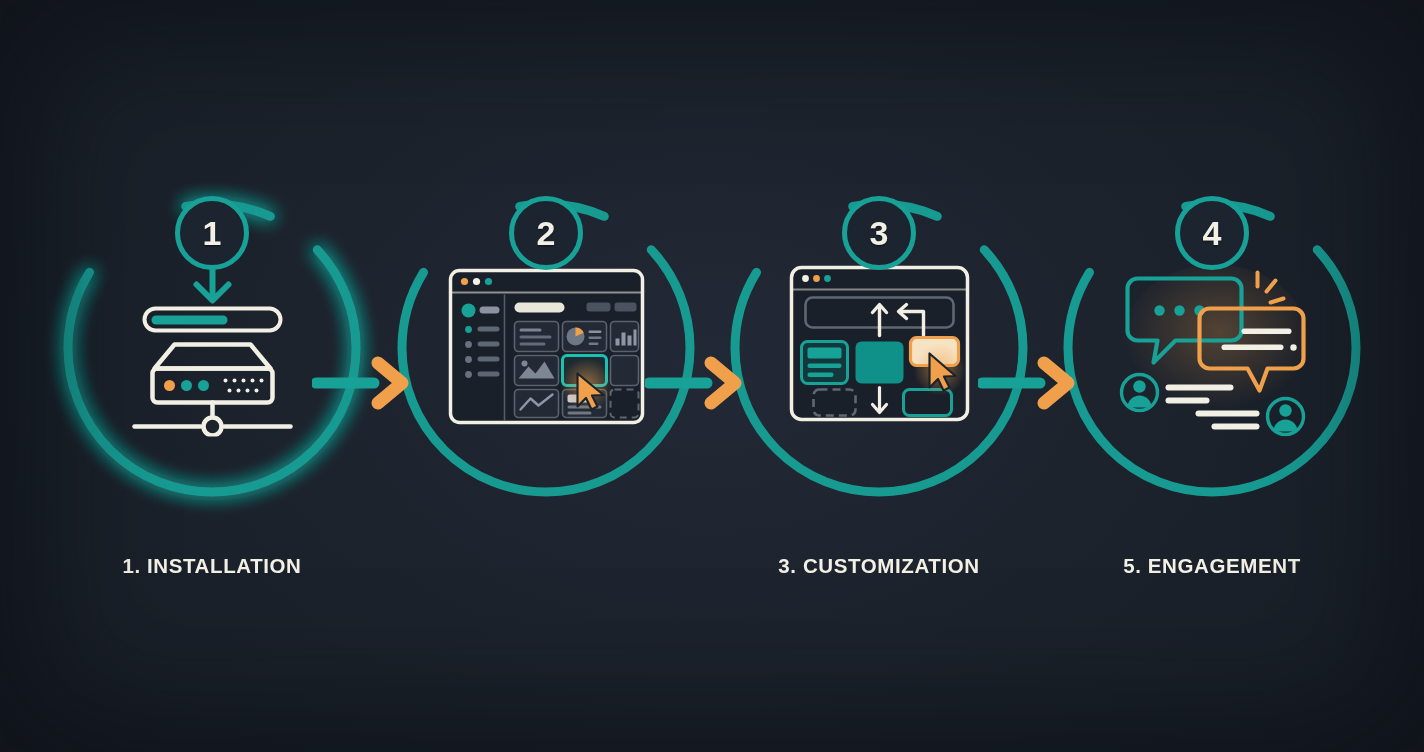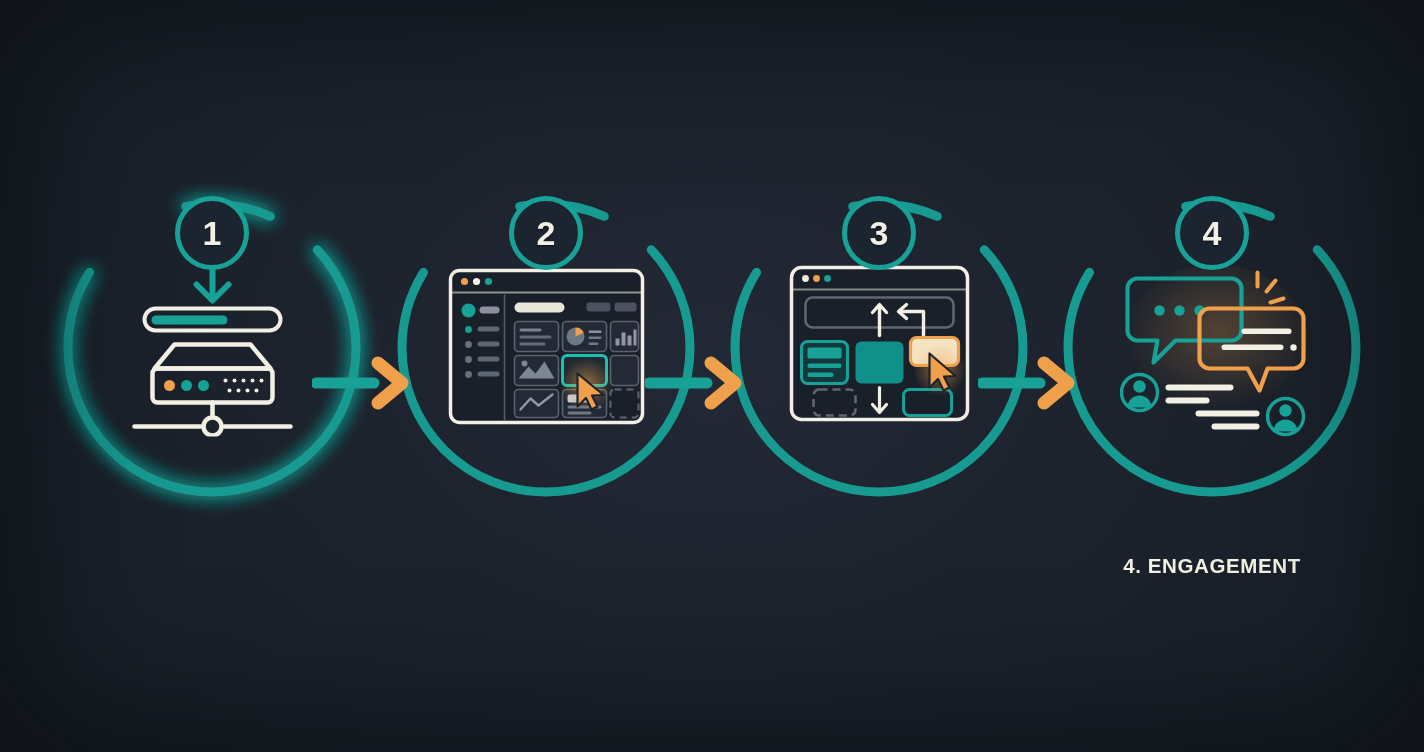--- a/index.html
+++ b/index.html
@@ -159,20 +159,21 @@
             </g>
             <g stroke="#f2efe4" stroke-width="4.5" fill="none" stroke-linecap="round">
               <line x1="100" y1="146" x2="100" y2="160"></line>
               <line x1="22" y1="170" x2="88" y2="170"></line>
               <line x1="112" y1="170" x2="178" y2="170"></line>
               <circle cx="100" cy="170" r="9" fill="#1d232d"></circle>
             </g>
           </svg>
         </div>
       </div>
+      <div class="caption">1. INSTALLATION</div>
     </div>
 
     <div class="step step-2">
       <div class="ring-wrap">
         <svg class="ring-svg" viewBox="0 0 300 340">
           <circle cx="150" cy="180" r="144" fill="none" stroke="#17a197" stroke-width="9" stroke-linecap="round" stroke-dasharray="120 58 640" stroke-dashoffset="60" transform="rotate(-90 150 180)" opacity="0.95"></circle>
         </svg>
         <div class="badge">
           <span>2</span>
         </div>
@@ -303,20 +304,21 @@
               </g>
               <rect x="124" y="128" width="48" height="26" rx="6" fill="none" stroke="#17a197" stroke-width="3"></rect>
             </g>
             <circle cx="160" cy="108" r="26" fill="url(#curGlow3)"></circle>
             <g>
               <path d="M150 92 L150 126 L158.5 117.5 L164 129 L170 126 L164.5 115 L176 114.5 Z" fill="#f0a04b" stroke="#1d232d" stroke-width="2.2" stroke-linejoin="round"></path>
             </g>
           </svg>
         </div>
       </div>
+      <div class="caption">3. CUSTOMIZATION</div>
     </div>
 
     <div class="step step-4">
       <div class="ring-wrap">
         <svg class="ring-svg" viewBox="0 0 300 340">
           <circle cx="150" cy="180" r="144" fill="none" stroke="#17a197" stroke-width="9" stroke-linecap="round" stroke-dasharray="120 58 640" stroke-dashoffset="60" transform="rotate(-90 150 180)" opacity="0.95"></circle>
         </svg>
         <div class="badge">
           <span>4</span>
         </div>
@@ -360,21 +362,21 @@
               <circle cx="178" cy="154" r="6.2" fill="#17a197"></circle>
               <path d="M166 175 a12 12 0 0 1 24 0 Z" fill="#17a197"></path>
             </g>
             <g>
               <rect x="88" y="154" width="64" height="6" rx="3" fill="#f2efe4"></rect>
               <rect x="104" y="167" width="48" height="6" rx="3" fill="#f2efe4"></rect>
             </g>
           </svg>
         </div>
       </div>
-      <div class="caption">4. ENGAGEMENT</div>
+      <div class="caption">5. ENGAGEMENT</div>
     </div>
 
     <div class="connector conn-1">
       <svg width="110" height="56" viewBox="0 0 110 56">
         <line x1="4" y1="28" x2="62" y2="28" stroke="#17a197" stroke-width="11" stroke-linecap="round"></line>
         <polyline points="66,8 90,28 66,48" fill="none" stroke="#f0a04b" stroke-width="13" stroke-linecap="round" stroke-linejoin="round"></polyline>
       </svg>
     </div>
     <div class="connector conn-2">
       <svg width="110" height="56" viewBox="0 0 110 56">

